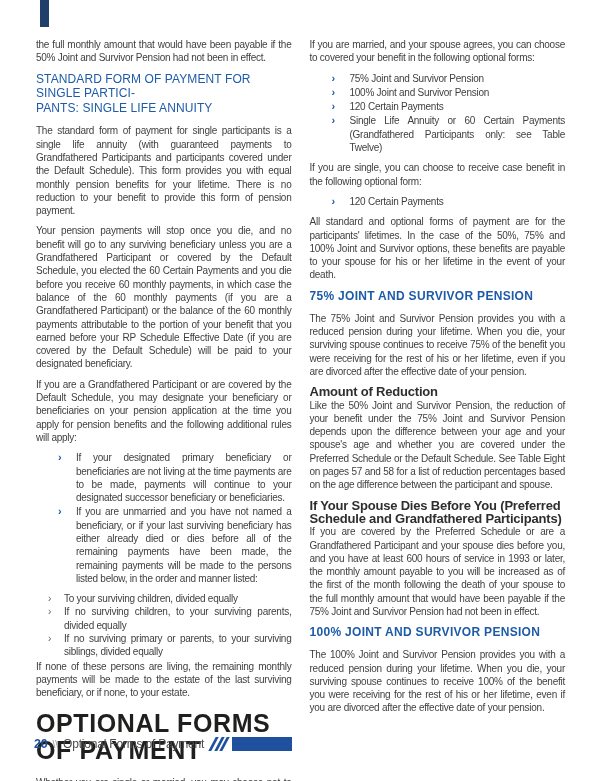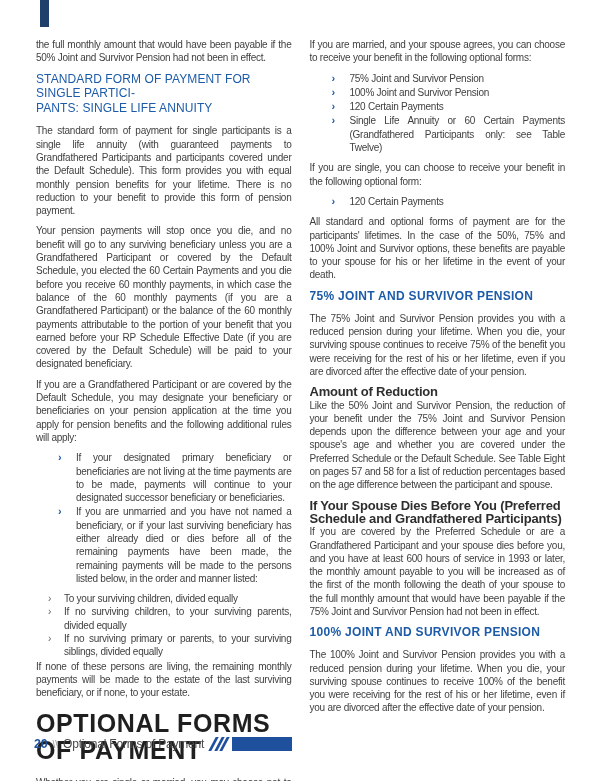--- a/index.html
+++ b/index.html
@@ -141,42 +141,42 @@
             <span class="stripe"></span>
           </span>
           <span class="bar-fill"></span>
         </span>
       </h1>
 
       <p>Whether you are single or married, you may choose not to receive your benefit in the standard form that applies to you.</p>
     </div>
 
     <div class="col">
-      <p>If you are married, and your spouse agrees, you can choose to receive your benefit in the following optional forms:</p>
+      <p>If you are married, and your spouse agrees, you can choose to covered your benefit in the following optional forms:</p>
 
       <ul class="bullets">
         <li>
           <span class="marker">›</span>
           <span class="btext">75% Joint and Survivor Pension</span>
         </li>
         <li>
           <span class="marker">›</span>
           <span class="btext">100% Joint and Survivor Pension</span>
         </li>
         <li>
           <span class="marker">›</span>
           <span class="btext">120 Certain Payments</span>
         </li>
         <li>
           <span class="marker">›</span>
           <span class="btext">Single Life Annuity or 60 Certain Payments (Grandfathered Participants only: see Table Twelve)</span>
         </li>
       </ul>
 
-      <p>If you are single, you can choose to receive your benefit in the following optional form:</p>
+      <p>If you are single, you can choose to receive case benefit in the following optional form:</p>
 
       <ul class="bullets">
         <li>
           <span class="marker">›</span>
           <span class="btext">120 Certain Payments</span>
         </li>
       </ul>
 
       <p>All standard and optional forms of payment are for the participants' lifetimes. In the case of the 50%, 75% and 100% Joint and Survivor options, these benefits are payable to your spouse for his or her lifetime in the event of your death.</p>
 

